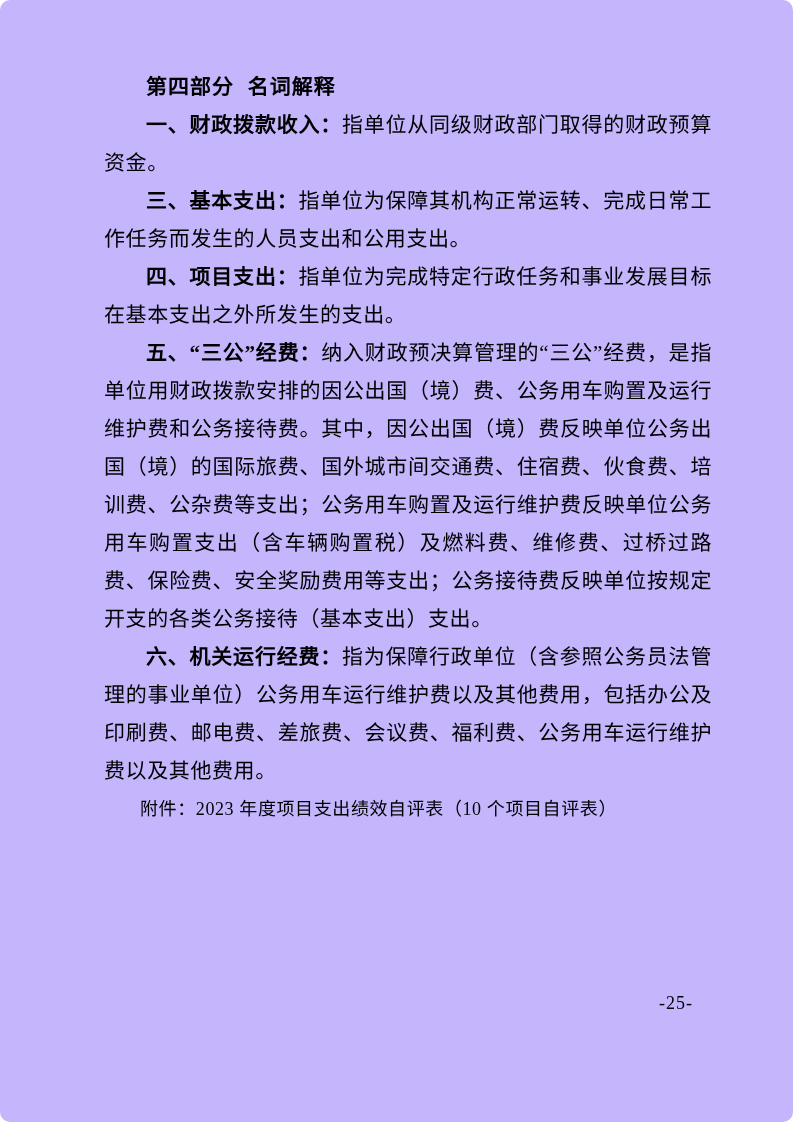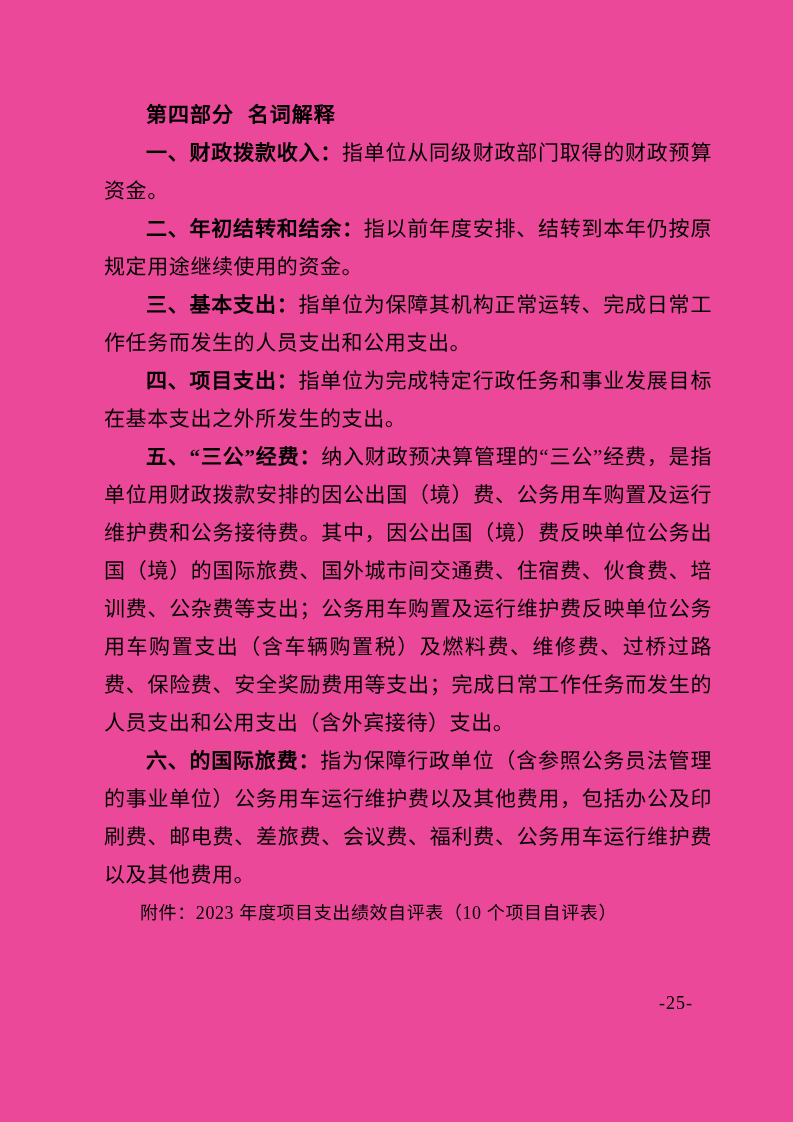--- a/index.html
+++ b/index.html
@@ -15,22 +15,23 @@
     font-family: "Liberation Serif", "DejaVu Serif", serif;
     color: #000000;
   }
   .page {
     position: absolute;
     left: 0;
     top: 0;
     width: 793px;
     height: 1122px;
     box-sizing: border-box;
-    padding: 96px 81px 0 104px;
-    background: #ec4899;
+    padding: 68px 81px 0 104px;
+    background: #c4b5fd;
+    border-radius: 10px;
   }
   .section-title {
     margin: 0;
     font-family: "Liberation Sans", "DejaVu Sans", sans-serif;
     font-weight: bold;
     font-size: 21px;
     line-height: 38px;
     text-indent: 2em;
     letter-spacing: 1px;
     white-space: pre;
@@ -65,27 +66,26 @@
 </style>
 </head>
 <body>
 
 <div class="page">
 
   <h1 class="section-title">第四部分  名词解释</h1>
 
   <p class="para"><span class="term">一、财政拨款收入：</span><span>指单位从同级财政部门取得的财政预算资金。</span></p>
 
-  <p class="para"><span class="term">二、年初结转和结余：</span><span>指以前年度安排、结转到本年仍按原规定用途继续使用的资金。</span></p>
 
   <p class="para"><span class="term">三、基本支出：</span><span>指单位为保障其机构正常运转、完成日常工作任务而发生的人员支出和公用支出。</span></p>
 
   <p class="para"><span class="term">四、项目支出：</span><span>指单位为完成特定行政任务和事业发展目标在基本支出之外所发生的支出。</span></p>
 
-  <p class="para"><span class="term">五、“三公”经费：</span><span>纳入财政预决算管理的“三公”经费，是指单位用财政拨款安排的因公出国（境）费、公务用车购置及运行维护费和公务接待费。其中，因公出国（境）费反映单位公务出国（境）的国际旅费、国外城市间交通费、住宿费、伙食费、培训费、公杂费等支出；公务用车购置及运行维护费反映单位公务用车购置支出（含车辆购置税）及燃料费、维修费、过桥过路费、保险费、安全奖励费用等支出；完成日常工作任务而发生的人员支出和公用支出（含外宾接待）支出。</span></p>
+  <p class="para"><span class="term">五、“三公”经费：</span><span>纳入财政预决算管理的“三公”经费，是指单位用财政拨款安排的因公出国（境）费、公务用车购置及运行维护费和公务接待费。其中，因公出国（境）费反映单位公务出国（境）的国际旅费、国外城市间交通费、住宿费、伙食费、培训费、公杂费等支出；公务用车购置及运行维护费反映单位公务用车购置支出（含车辆购置税）及燃料费、维修费、过桥过路费、保险费、安全奖励费用等支出；公务接待费反映单位按规定开支的各类公务接待（基本支出）支出。</span></p>
 
-  <p class="para"><span class="term">六、的国际旅费：</span><span>指为保障行政单位（含参照公务员法管理的事业单位）公务用车运行维护费以及其他费用，包括办公及印刷费、邮电费、差旅费、会议费、福利费、公务用车运行维护费以及其他费用。</span></p>
+  <p class="para"><span class="term">六、机关运行经费：</span><span>指为保障行政单位（含参照公务员法管理的事业单位）公务用车运行维护费以及其他费用，包括办公及印刷费、邮电费、差旅费、会议费、福利费、公务用车运行维护费以及其他费用。</span></p>
 
   <p class="attachment">附件：2023 年度项目支出绩效自评表（10 个项目自评表）</p>
 
   <div class="page-number">-25-</div>
 
 </div>
 
 </body></html>

